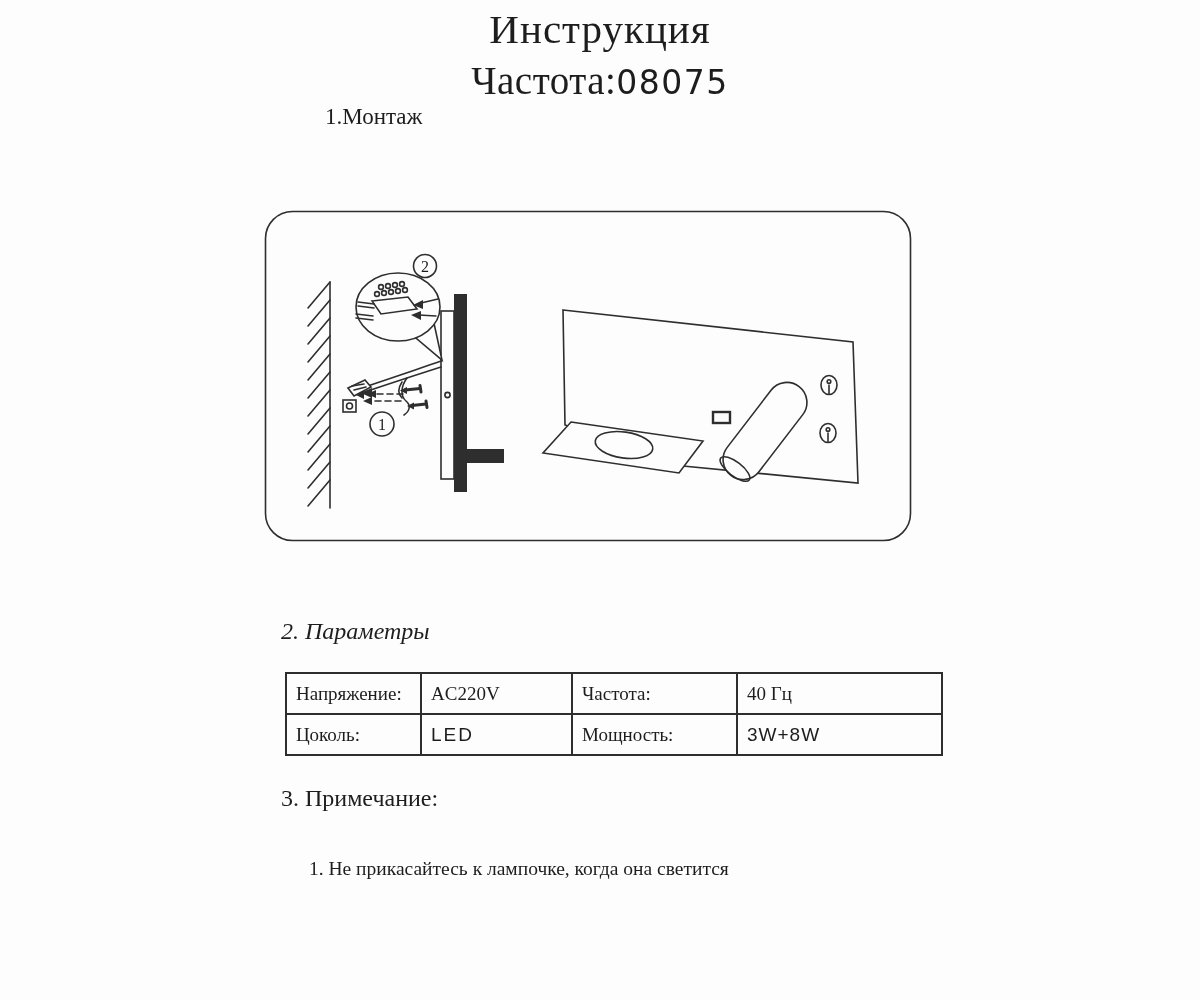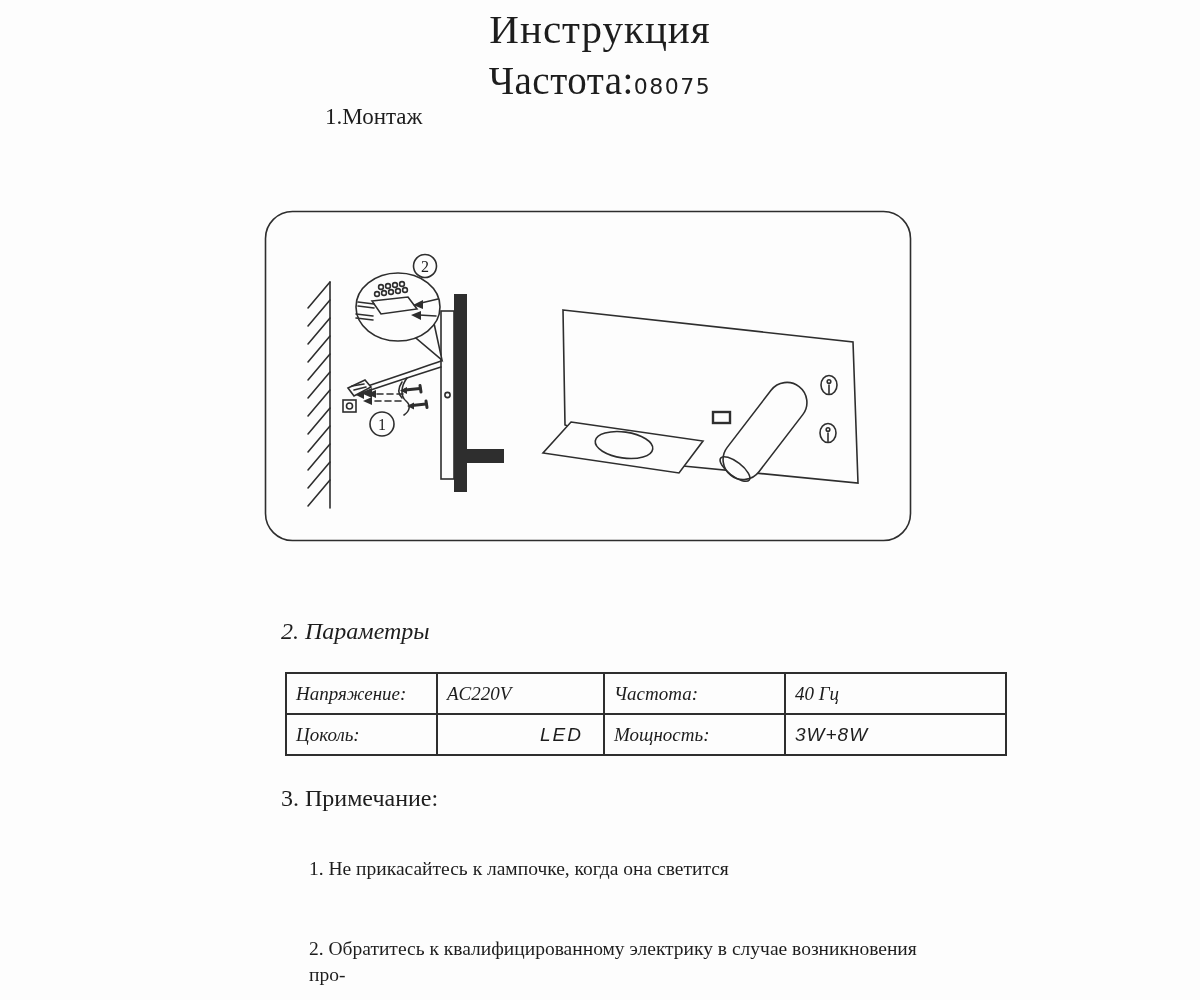--- a/index.html
+++ b/index.html
@@ -14,41 +14,41 @@
   .title{
     position:absolute;top:5px;left:0;width:100%;
     text-align:center;font-size:41px;letter-spacing:1px;
   }
   .model-line{
     position:absolute;top:58px;left:0;width:100%;
     text-align:center;font-size:39px;letter-spacing:.5px;
   }
   .model-number{
     font-family:"DejaVu Sans","Liberation Sans",sans-serif;
-    font-size:22px;letter-spacing:1.5px;
+    font-size:33px;letter-spacing:1.5px;
   }
   .h-montage{position:absolute;left:281px;top:104px;font-size:23px;margin-left:44px;}
   .h-params{position:absolute;left:281px;top:618px;font-size:24px;font-style:italic;}
   .h-notes{position:absolute;left:281px;top:785px;font-size:24px;text-align:right;}
   .diagram{position:absolute;left:264px;top:210px;}
   .params-table{
     position:absolute;left:285px;top:672px;
     border-collapse:collapse;table-layout:fixed;
   }
   .params-table td{
     border:2px solid #2e2e2e;
     height:39px;
-    padding:0 20px 0 9px;
+    padding:0 4px 0 9px;
     font-size:19px;
     vertical-align:middle;
-    overflow:hidden;white-space:nowrap;font-style:italic;
+    overflow:hidden;white-space:nowrap;
   }
   td.c0{width:120px;} td.c1{width:136px;} td.c2{width:150px;} td.c3{width:190px;}
   .cell-sans{font-family:"Liberation Sans",sans-serif;}
-  .cell-led{font-size:26px;letter-spacing:2px;text-align:right;}
+  .cell-led{font-size:26px;letter-spacing:2px;}
   .cell-power{font-size:20px;letter-spacing:1px;}
   .notes{
     position:absolute;left:281px;top:803px;width:662px;
     font-size:19.5px;line-height:26.5px;white-space:pre-wrap;
   }
   .note-line{min-height:26.5px;margin-left:28px;}
 </style>
 </head>
 <body>
 
@@ -196,21 +196,20 @@
         <td class="c2">Мощность:</td>
         <td class="c3 cell-sans cell-power">3W+8W</td>
       </tr>
     </tbody>
   </table>
 
   <div class="h-notes">3. Примечание:</div>
 
   <div class="notes">
     <div class="note-line">1. Не прикасайтесь к лампочке, когда она светится</div>
-    <div class="note-line">2. Обратитесь к квалифицированному электрику в случае возникновения про-</div>
     
     
     
     
     
     
   </div>
 
 </div>
 

